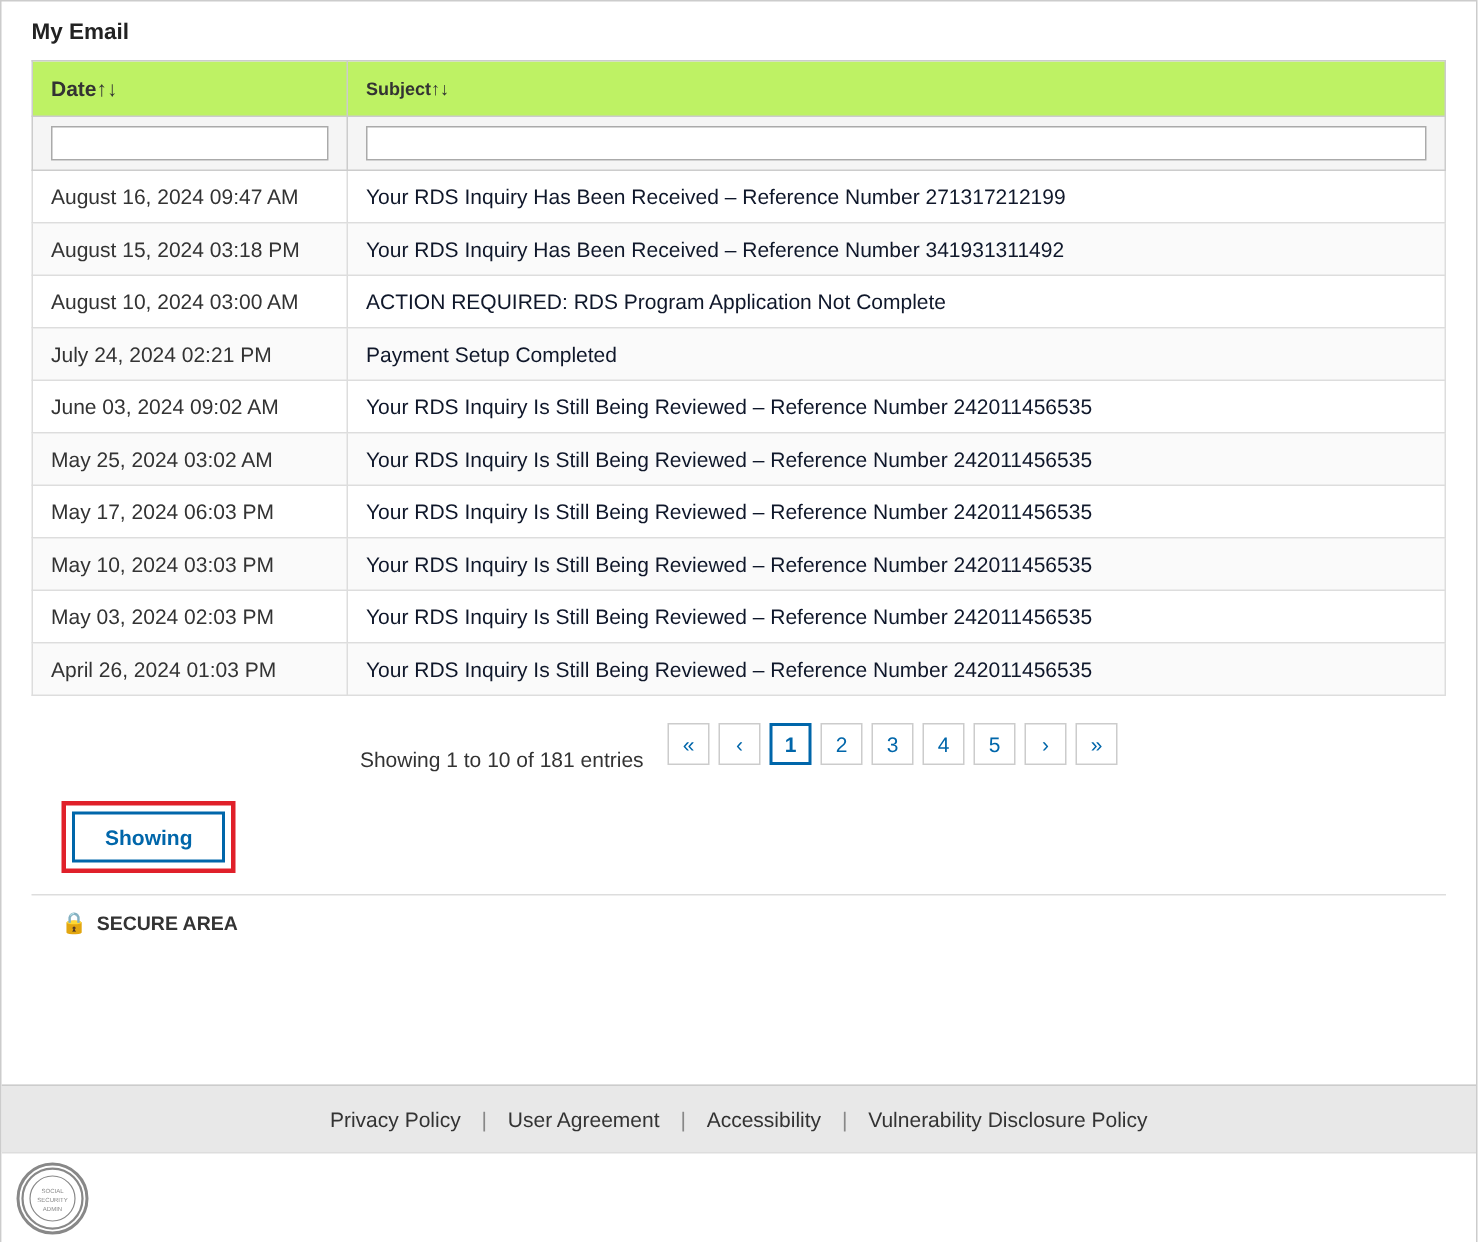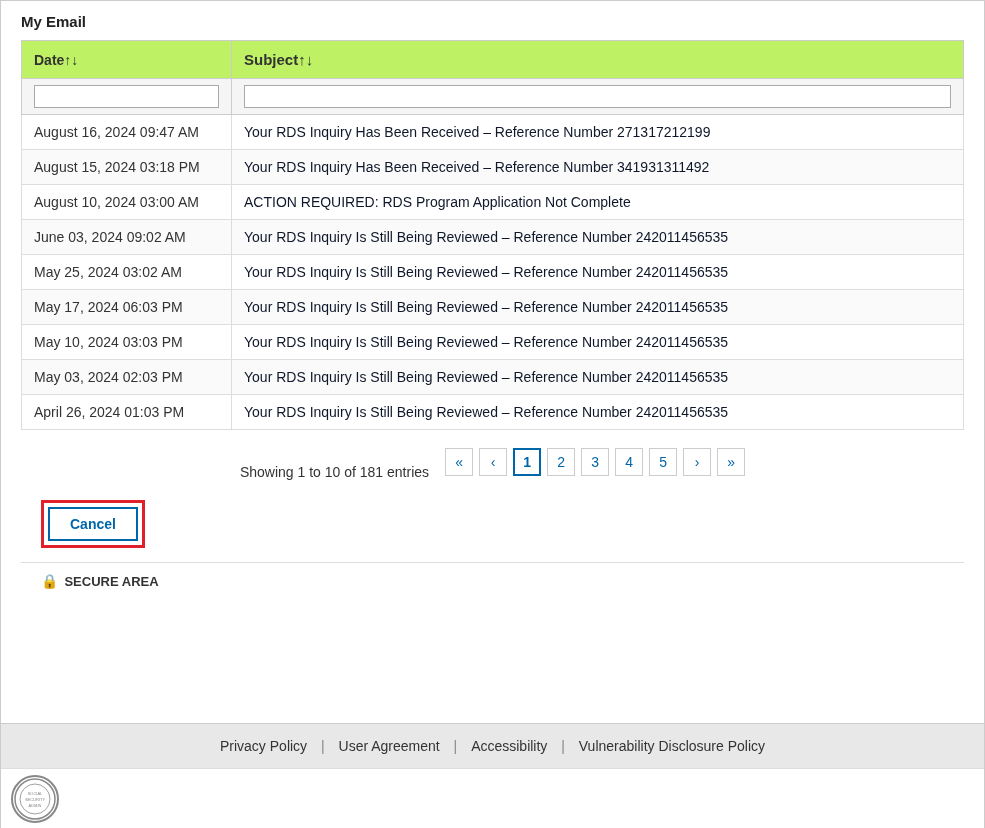--- a/index.html
+++ b/index.html
@@ -38,21 +38,21 @@
     }
 
     thead tr {
       background: #bef264;
     }
 
     thead th {
       padding: 10px 12px;
       text-align: left;
       font-weight: bold;
-      font-size: 15px;
+      font-size: 12px;
       border: 1px solid #ccc;
     }
 
     .filter-row td {
       padding: 6px 12px;
       border: 1px solid #ccc;
       background: #f5f5f5;
     }
 
     .filter-row input {
@@ -234,20 +234,24 @@
           </tr>
           <tr>
             <td class="date-col">August 15, 2024 03:18 PM</td>
             <td class="subject-col"><a href="#">Your RDS Inquiry Has Been Received – Reference Number 341931311492</a></td>
           </tr>
           <tr>
             <td class="date-col">August 10, 2024 03:00 AM</td>
             <td class="subject-col"><a href="#">ACTION REQUIRED: RDS Program Application Not Complete</a></td>
           </tr>
           <tr>
+            <td class="date-col">July 24, 2024 02:21 PM</td>
+            <td class="subject-col"><a href="#">Payment Setup Completed</a></td>
+          </tr>
+          <tr>
             <td class="date-col">June 03, 2024 09:02 AM</td>
             <td class="subject-col"><a href="#">Your RDS Inquiry Is Still Being Reviewed – Reference Number 242011456535</a></td>
           </tr>
           <tr>
             <td class="date-col">May 25, 2024 03:02 AM</td>
             <td class="subject-col"><a href="#">Your RDS Inquiry Is Still Being Reviewed – Reference Number 242011456535</a></td>
           </tr>
           <tr>
             <td class="date-col">May 17, 2024 06:03 PM</td>
             <td class="subject-col"><a href="#">Your RDS Inquiry Is Still Being Reviewed – Reference Number 242011456535</a></td>
@@ -275,21 +279,21 @@
       <a class="pagination-btn" href="#">2</a>
       <a class="pagination-btn" href="#">3</a>
       <a class="pagination-btn" href="#">4</a>
       <a class="pagination-btn" href="#">5</a>
       <a class="pagination-btn" href="#">›</a>
       <a class="pagination-btn" href="#">»</a>
     </div>
 
     <div class="cancel-section">
       <div class="cancel-highlight">
-        <button class="cancel-btn">Cancel</button>
+        <button class="cancel-btn">Showing</button>
       </div>
     </div>
 
     <div class="secure-area">
       <span class="lock-icon">🔒</span>
       <span>SECURE AREA</span>
     </div>
   </div>
 
   <div class="footer">

